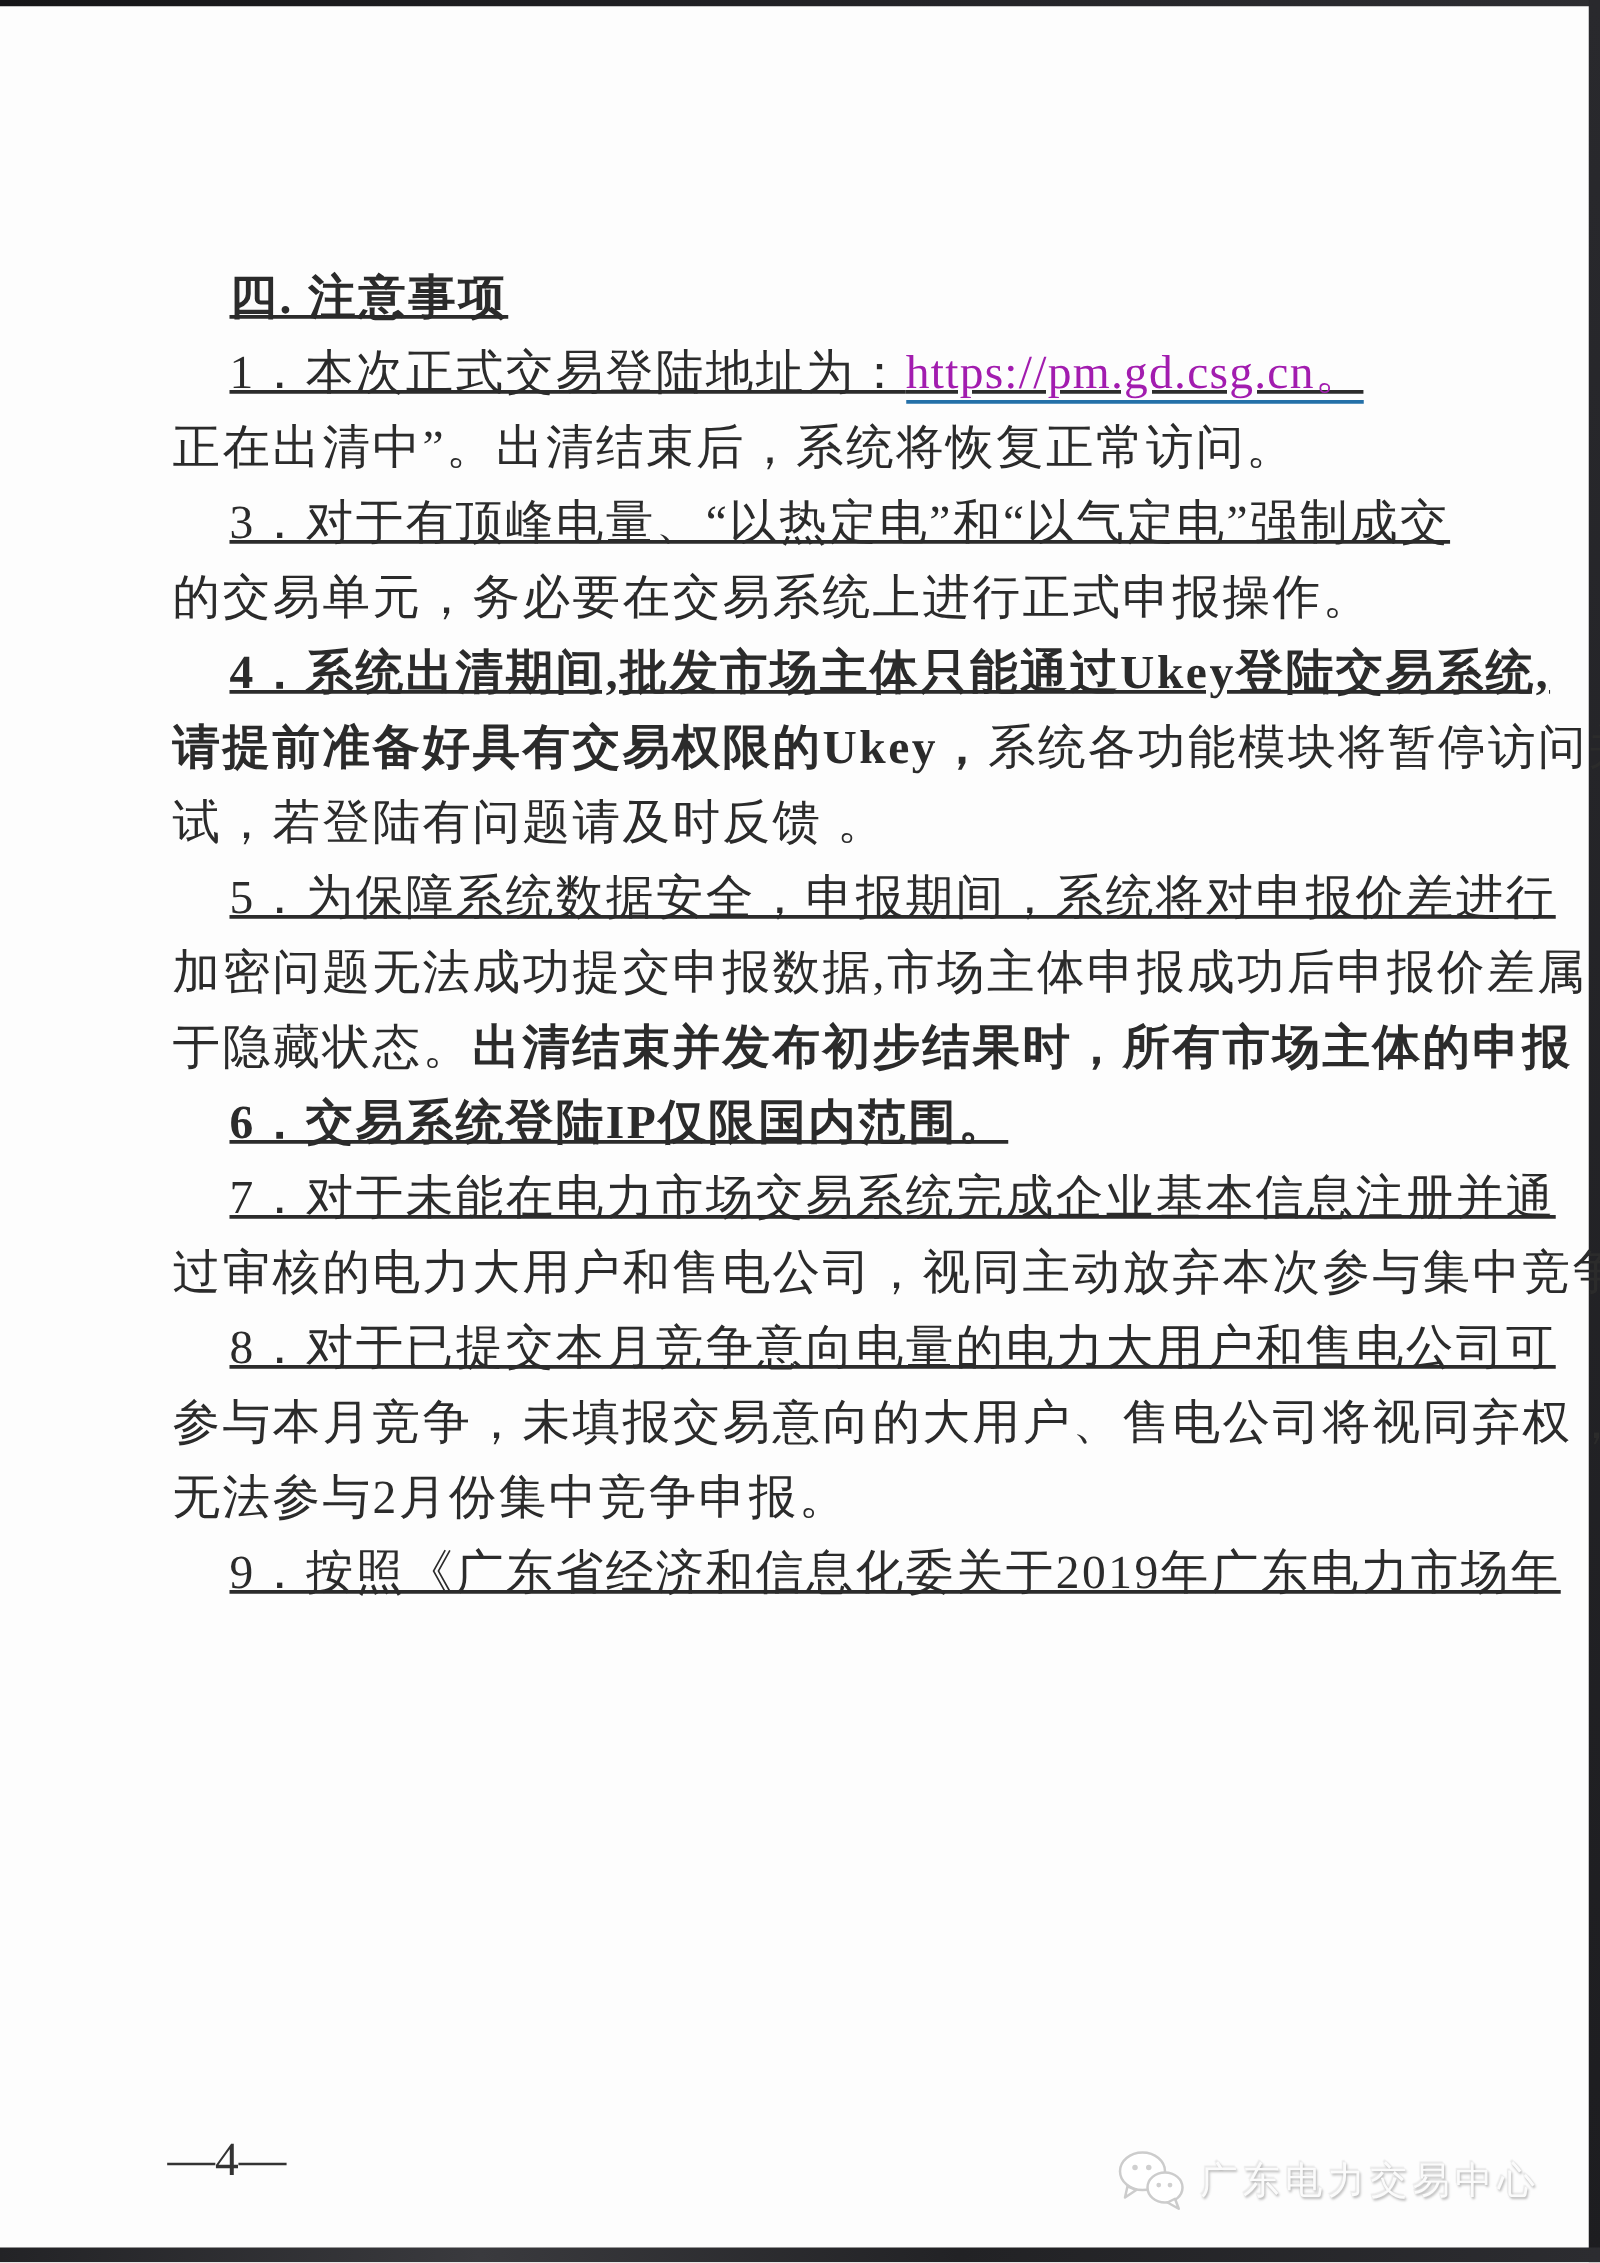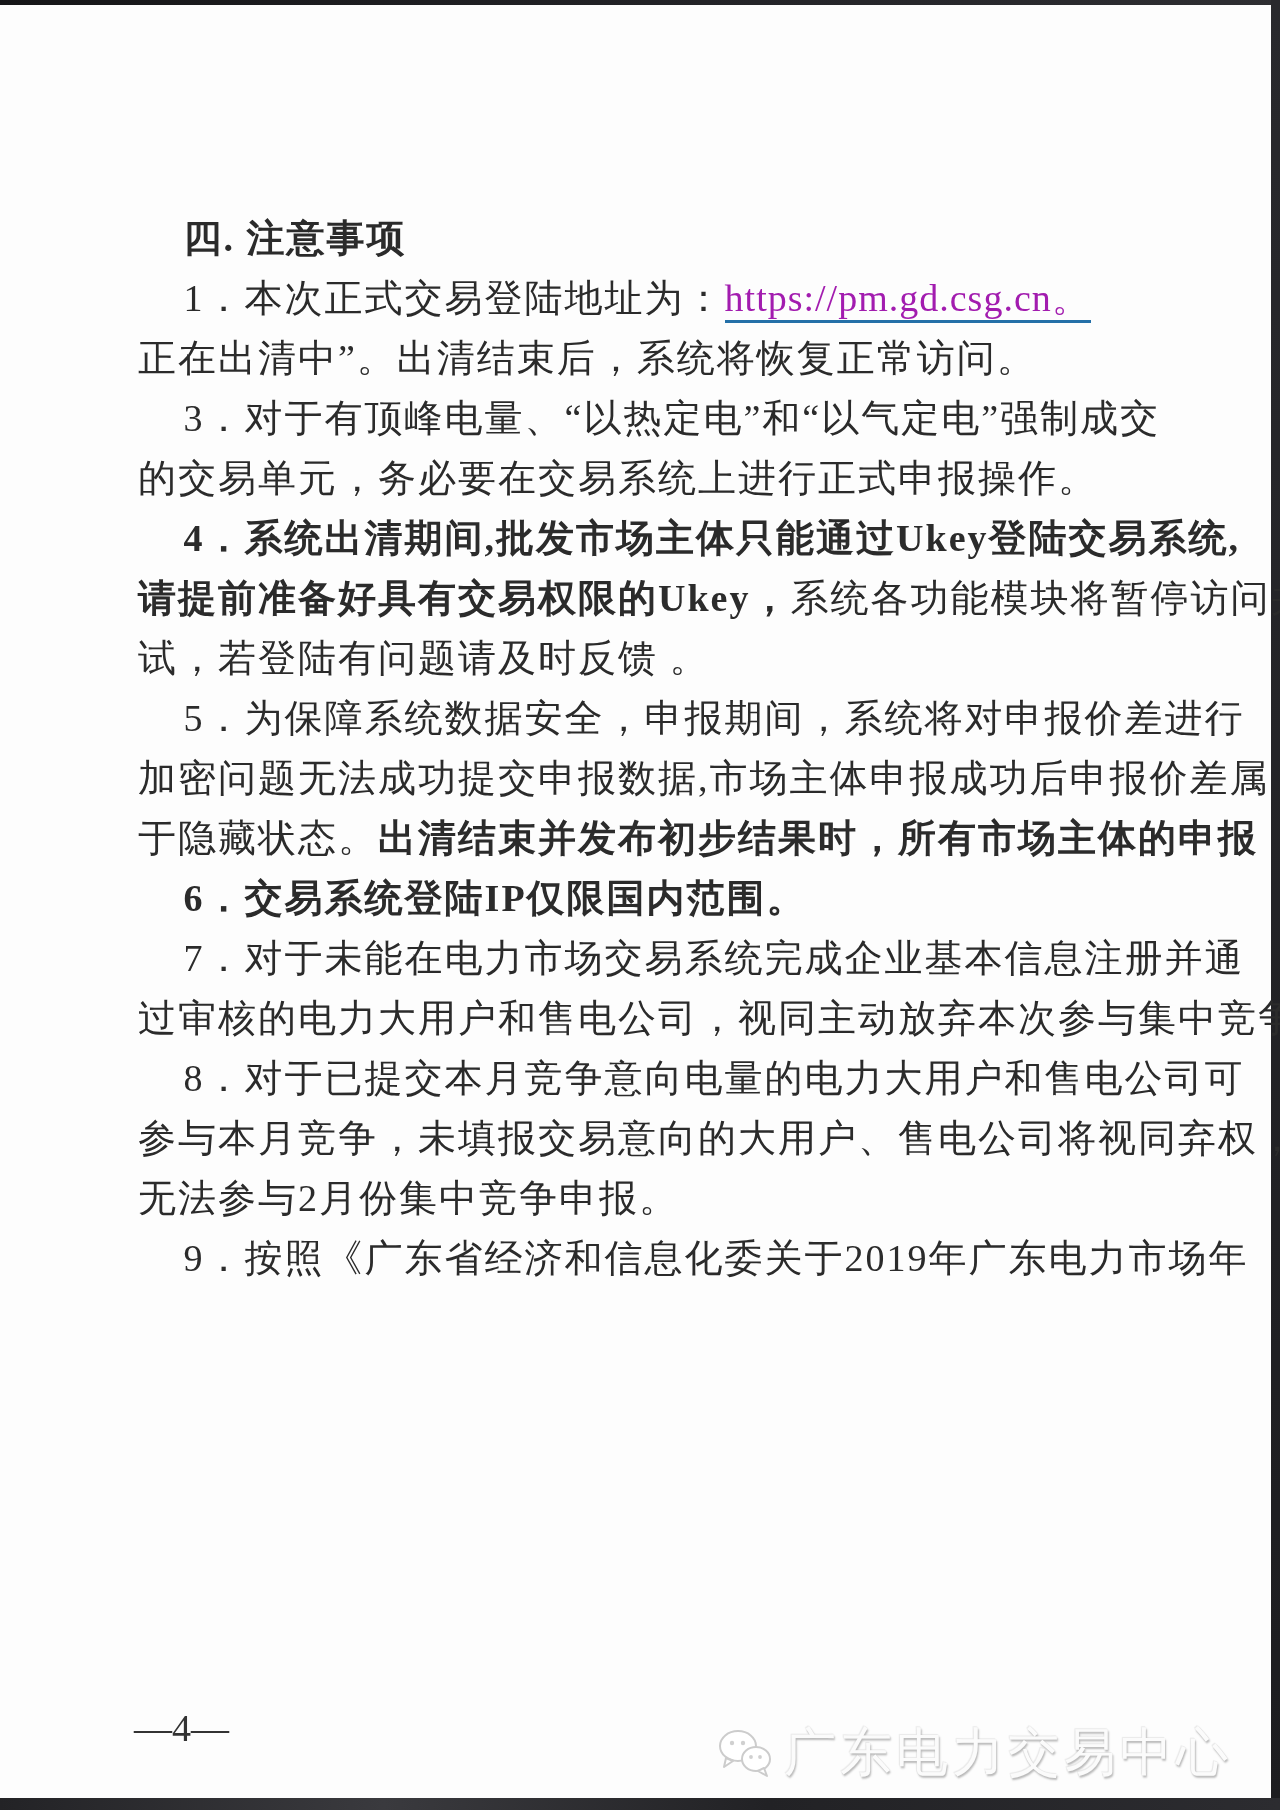--- a/index.html
+++ b/index.html
@@ -18,42 +18,42 @@
     background:linear-gradient(to bottom,#29292d,#1d1d20);}
   .edge-bottom{position:absolute;bottom:0;left:0;width:100%;height:12px;
     background:linear-gradient(to right,#232326,#3a3a3e 30%,#222225 60%,#2c2c30);}
   
   .doc-body{
     position:absolute;top:208px;left:138px;width:880px;
     font-size:38px;line-height:60px;letter-spacing:2px;
     text-align:left;
   }
   .line{min-height:60px;white-space:nowrap;}
-  .line.indent{padding-left:1.2em;}
+  .line.indent{padding-left:1.2em;text-decoration:underline;}
   .bold{font-weight:700;}
   .url{
     color:#a21caf;
     text-decoration:none;
     border-bottom:3px solid #2470a8;
     padding-bottom:1px;
     cursor:pointer;
     letter-spacing:1px;
   }
   
   .page-number{
     position:absolute;left:134px;top:1706px;
     font-size:38px;letter-spacing:0;color:#333;
   }
   .watermark{
     position:absolute;right:48px;top:1718px;
     display:flex;align-items:center;gap:10px;
     user-select:none;
   }
   .watermark .wm-text{
-    font-size:52px;letter-spacing:4px;
+    font-size:30px;letter-spacing:4px;
     color:#fbfbfb;
     text-shadow:1px 2px 2px #b9b9b9, -1px -1px 1px #e9e9e9, 0 0 1px #cfcfcf;
     font-family:"Liberation Sans","DejaVu Sans",sans-serif;
   }
   .wm-icon{display:block;}
 </style>
 </head>
 <body>
 
 <div class="page">

